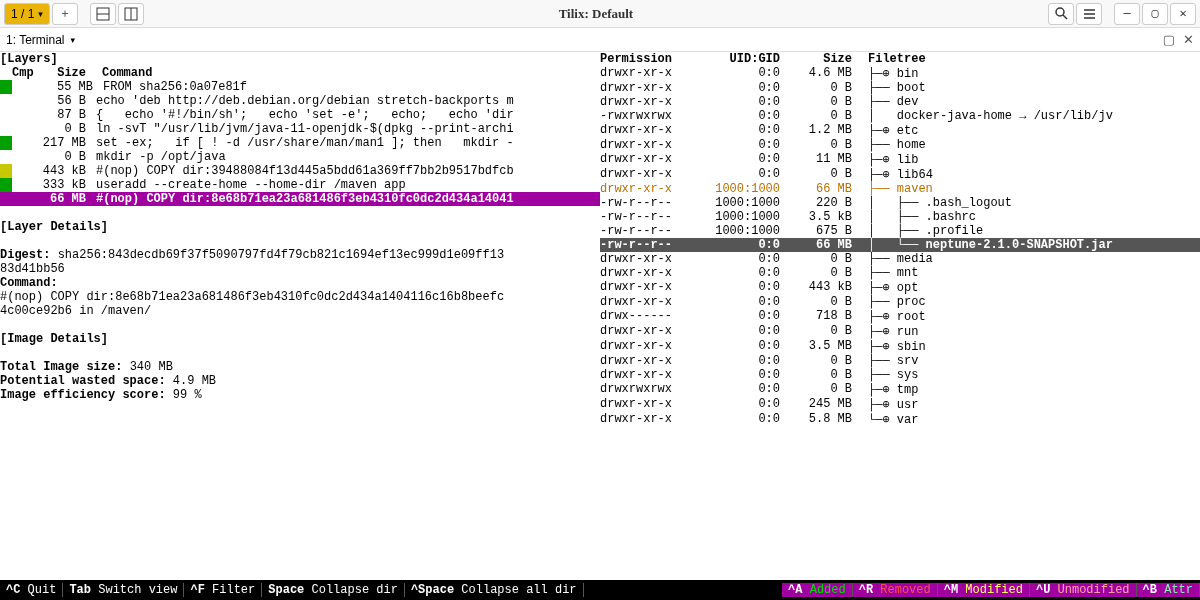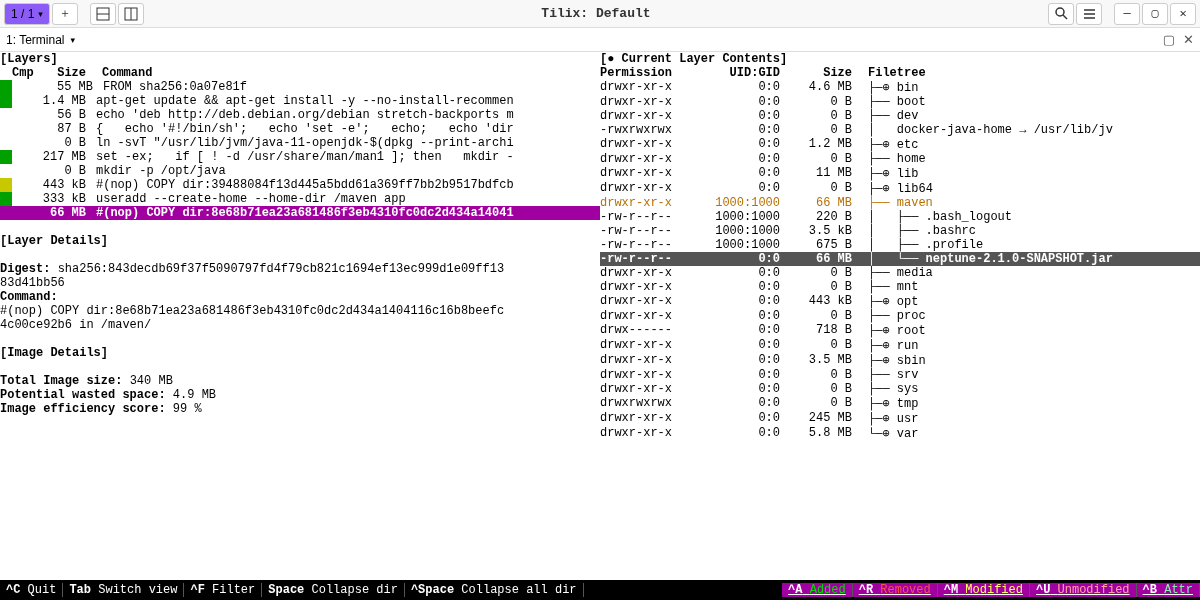--- a/index.html
+++ b/index.html
@@ -1,24 +1,24 @@
 <!DOCTYPE html>
 <html><head>
 <meta charset="utf-8">
 <style>
 * { margin: 0; padding: 0; box-sizing: border-box; }
 body { font-family: 'Liberation Mono', 'DejaVu Sans Mono', monospace; font-size: 12px; background: #fff; width: 1200px; height: 600px; overflow: hidden; }
 
 
 .toolbar { display: flex; align-items: center; height: 28px; border-bottom: 1px solid #ddd; background: #f8f8f8; padding: 0 4px; gap: 2px; }
 .toolbar-left { display: flex; align-items: center; gap: 2px; }
-.toolbar-center { flex: 1; text-align: center; font-family: Liberation Mono, monospace; font-size: 13px; font-weight: bold; color: #333; }
+.toolbar-center { flex: 1; text-align: center; font-family: Liberation Serif, serif; font-size: 13px; font-weight: bold; color: #333; }
 .toolbar-right { display: flex; align-items: center; gap: 2px; }
 .tb-btn { width: 26px; height: 22px; display: flex; align-items: center; justify-content: center; border: 1px solid #ccc; background: #fff; border-radius: 3px; cursor: pointer; font-size: 12px; color: #333; }
-.tb-session { display: flex; align-items: center; padding: 0 6px; height: 22px; border: 1px solid #ccc; background: #8b5cf6; border-radius: 3px; font-family: sans-serif; font-size: 12px; gap: 4px; }
+.tb-session { display: flex; align-items: center; padding: 0 6px; height: 22px; border: 1px solid #ccc; background: #eab308; border-radius: 3px; font-family: sans-serif; font-size: 12px; gap: 4px; }
 .chev { font-size: 9px; }
 
 
 .tabbar { display: flex; align-items: center; height: 24px; border-bottom: 1px solid #ddd; background: #fff; padding: 0 6px; font-family: sans-serif; font-size: 12px; justify-content: space-between; }
 .tabbar-left { display: flex; align-items: center; gap: 6px; }
 .tabbar-right { display: flex; align-items: center; gap: 8px; color: #555; }
 .tab-ico { font-size: 13px; cursor: pointer; }
 
 
 .term { display: flex; width: 100%; background: #fff; color: #000; height: 528px; }
@@ -44,21 +44,21 @@
 .orange { color: #b87000; }
 
 .section-title { font-weight: bold; white-space: pre; }
 .detail-line { white-space: pre; }
 .bold { font-weight: bold; }
 
 
 .footer { display: flex; height: 20px; background: #000; color: #fff; font-size: 12px; white-space: pre; align-items: center; }
 .foot-item { padding: 0 6px; border-right: 1px solid #555; }
 .foot-item .key { font-weight: bold; }
-.foot-purple { background: #a000a0; text-decoration: underline; }
+.foot-purple { background: #a000a0; }
 .c-green { color: #00e000; }
 .c-red { color: #ff5050; }
 .c-yellow { color: #ffff60; }
 .c-blue { color: #fca5a5; }
 .c-cyan { color: #86efac; }
 </style>
 </head>
 <body>
 
 <div class="toolbar">
@@ -120,21 +120,20 @@
   <div class="left-pane">
     <div class="section-title">[Layers]</div>
     <div class="row header-line">
       <span class="cmp-cell"></span>
       <span style="width:30px">Cmp</span>
       <span class="size-cell" style="width:54px">Size</span>
       <span class="cmd-cell" style="padding-left:6px">Command</span>
     </div>
     <div id="layers-body">
         <div class="row"><span class="cmp-cell cmp-green"></span><span class="size-cell" style="width: 91px;">55 MB</span><span class="cmd-cell">FROM sha256:0a07e81f</span></div>
-        <div class="row"><span class="cmp-cell cmp-green"></span><span class="size-cell" style="width: 84px;">1.4 MB</span><span class="cmd-cell">apt-get update &amp;&amp; apt-get install -y --no-install-recommen</span></div>
         <div class="row"><span class="cmp-cell"></span><span class="size-cell" style="width: 84px;">56 B</span><span class="cmd-cell">echo 'deb http://deb.debian.org/debian stretch-backports m</span></div>
         <div class="row"><span class="cmp-cell"></span><span class="size-cell" style="width: 84px;">87 B</span><span class="cmd-cell">{   echo '#!/bin/sh';   echo 'set -e';   echo;   echo 'dir</span></div>
         <div class="row"><span class="cmp-cell"></span><span class="size-cell" style="width: 84px;">0 B</span><span class="cmd-cell">ln -svT "/usr/lib/jvm/java-11-openjdk-$(dpkg --print-archi</span></div>
         <div class="row"><span class="cmp-cell cmp-green"></span><span class="size-cell" style="width: 84px;">217 MB</span><span class="cmd-cell">set -ex;   if [ ! -d /usr/share/man/man1 ]; then   mkdir -</span></div>
         <div class="row"><span class="cmp-cell"></span><span class="size-cell" style="width: 84px;">0 B</span><span class="cmd-cell">mkdir -p /opt/java</span></div>
         <div class="row"><span class="cmp-cell cmp-yellow"></span><span class="size-cell" style="width: 84px;">443 kB</span><span class="cmd-cell">#(nop) COPY dir:39488084f13d445a5bdd61a369ff7bb2b9517bdfcb</span></div>
         <div class="row"><span class="cmp-cell cmp-green"></span><span class="size-cell" style="width: 84px;">333 kB</span><span class="cmd-cell">useradd --create-home --home-dir /maven app</span></div>
         <div class="row row-selected"><span class="cmp-cell cmp-purple"></span><span class="size-cell" style="width: 84px;">66 MB</span><span class="cmd-cell">#(nop) COPY dir:8e68b71ea23a681486f3eb4310fc0dc2d434a14041</span></div>
       </div>
 
@@ -149,21 +148,20 @@
 
     <div style="height:14px"></div>
     <div class="section-title">[Image Details]</div>
     <div style="height:14px"></div>
     <div class="detail-line"><span class="bold">Total Image size:</span> <span>340 MB</span></div>
     <div class="detail-line"><span class="bold">Potential wasted space:</span> <span>4.9 MB</span></div>
     <div class="detail-line"><span class="bold">Image efficiency score:</span> <span>99 %</span></div>
   </div>
 
   <div class="right-pane">
-    <div class="section-title">[● Current Layer Contents]</div>
     <div class="rp-row header-line">
       <span class="perm-cell">Permission</span>
       <span class="uidgid-cell">UID:GID</span>
       <span class="rsize-cell">Size</span>
       <span class="tree-cell">Filetree</span>
     </div>
     <div id="contents-body">
         <div class="rp-row"><span class="perm-cell">drwxr-xr-x</span><span class="uidgid-cell">0:0</span><span class="rsize-cell">4.6 MB</span><span class="tree-cell">├─⊕ bin</span></div>
         <div class="rp-row"><span class="perm-cell">drwxr-xr-x</span><span class="uidgid-cell">0:0</span><span class="rsize-cell">0 B</span><span class="tree-cell">├── boot</span></div>
         <div class="rp-row"><span class="perm-cell">drwxr-xr-x</span><span class="uidgid-cell">0:0</span><span class="rsize-cell">0 B</span><span class="tree-cell">├── dev</span></div>

